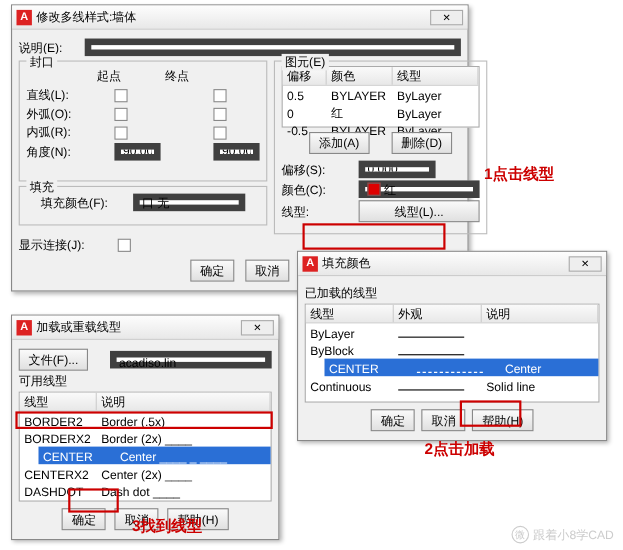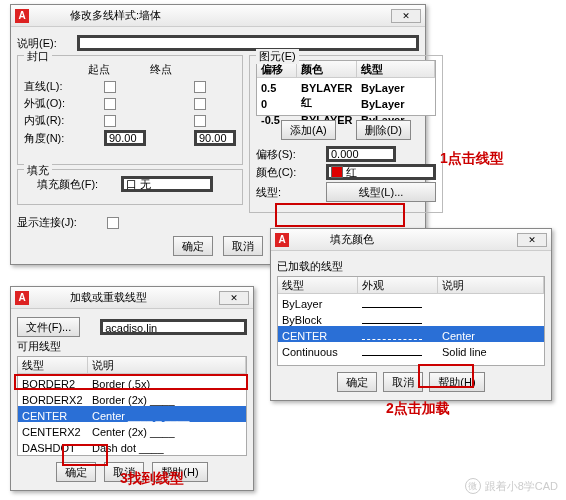--- a/index.html
+++ b/index.html
@@ -1,35 +1,35 @@
 <!DOCTYPE html>
 <html><head>
 <meta charset="utf-8">
 <style>
 * { box-sizing: border-box; margin: 0; padding: 0; font-family: "Microsoft YaHei", SimSun, sans-serif; font-size: 11px; }
 body { width: 566px; height: 500px; background: #fff; position: relative; overflow: hidden; }
 .dlg { position: absolute; background: #f0f0f0; border: 1px solid #888; box-shadow: 2px 2px 4px rgba(0,0,0,0.3); }
 .titlebar { height: 22px; background: linear-gradient(#fdfdfd,#e8e8e8); border-bottom: 1px solid #ccc; display: flex; align-items: center; padding: 0 4px; }
 .titlebar .aicon { width: 14px; height: 14px; background: #d22; color: #fff; font-weight: bold; display: flex; align-items: center; justify-content: center; font-size: 10px; margin-right: 4px; }
-.titlebar .ttxt { flex: 1; margin-left: 37px; }
+.titlebar .ttxt { flex: 1; }
 .titlebar .xbtn { width: 30px; height: 14px; border: 1px solid #aaa; background: #eee; display: flex; align-items: center; justify-content: center; font-size: 9px; }
 .body { padding: 6px; }
 .grp { border: 1px solid #bbb; padding: 4px 6px 6px 6px; margin-bottom: 4px; position: relative; }
 .grp > .gt { position: absolute; top: -7px; left: 6px; background: #f0f0f0; padding: 0 3px; font-size: 11px; }
 .row { display: flex; align-items: center; margin: 2px 0; gap: 20px; }
 .lbl { display: inline-block; }
-.inp { border: 3px solid #404040; background: #fff; height: 16px; padding: 0 2px; }
+.inp { border: 6px solid #404040; background: #fff; height: 16px; padding: 0 2px; }
 .chk { width: 12px; height: 12px; border: 1px solid #888; background: #fff; }
 .btn { border: 1px solid #888; background: linear-gradient(#fafafa,#e0e0e0); height: 20px; padding: 0 8px; display: inline-flex; align-items: center; justify-content: center; }
 .tbl { border: 1px solid #aaa; background: #fff; }
 .tbl .hdr { display: flex; background: linear-gradient(#fafafa,#e8e8e8); border-bottom: 1px solid #ccc; height: 17px; }
 .tbl .hdr > div { border-right: 1px solid #ccc; padding: 1px 4px; }
 .tbl .r { display: flex; height: 16px; align-items: flex-end; }
 .tbl .r > div { padding: 0 4px; overflow: hidden; white-space: nowrap; }
-.tbl .r.sel { background: #2a6fd6; color: #fff; }
+.tbl .r.sel { background: #2a6fd6; color: #fff; margin-left: 17px; }
 .anno { position: absolute; color: #c00; font-weight: bold; font-size: 14px; }
 .redbox { position: absolute; border: 2px solid #c00; pointer-events: none; }
 .watermark { position: absolute; bottom: 6px; right: 8px; color: #ccc; font-size: 12px; display: flex; align-items: center; gap: 4px; }
 .watermark .w { width: 16px; height: 16px; border-radius: 50%; border: 1px solid #ccc; display: flex; align-items: center; justify-content: center; font-size: 9px; }
 .colorsw { width: 12px; height: 12px; border: 1px solid #666; display: inline-block; margin-right: 3px; }
 </style>
 </head>
 <body>
 
 <div class="dlg" style="left:10px; top:4px; width:416px;">
@@ -74,35 +74,35 @@
               <span class="lbl" style="width:60px">角度(N):</span>
               <input class="inp" style="width: 42px;" value="90.00">
               <span style="width:8px"></span>
               <input class="inp" style="width: 42px;" value="90.00">
             </div>
     </div>
     <div class="grp" style="height:36px;padding-left:19px;">
      <span class="gt">填充</span>
      <div class="row">
               <span class="lbl" style="width:64px">填充颜色(F):</span>
-      <div class="inp" style="width:92px; display:flex; align-items:center;">
+      <div class="inp" style="width:102px; display:flex; align-items:center;">
                 <span>口 无</span>
               </div>
      </div>
     </div>
     <div class="row" style="margin-top:10px;">
             <span class="lbl" style="width:70px">显示连接(J):</span>
             <span class="chk"></span>
           </div>
    </div>
 
    <div style="flex:1;">
     <div class="grp" style="padding-bottom:8px;">
      <span class="gt">图元(E)</span>
-     <div class="tbl" style="height:56px;font-weight:bold;">
+     <div class="tbl" style="height:56px;">
       <div class="hdr">
                 <div style="width:40px">偏移</div>
                 <div style="width:60px">颜色</div>
                 <div style="flex:1">线型</div>
               </div>
       <div class="r">
                 <div style="width:40px">0.5</div>
                 <div style="width:60px">BYLAYER</div>
                 <div>ByLayer</div>
               </div>

